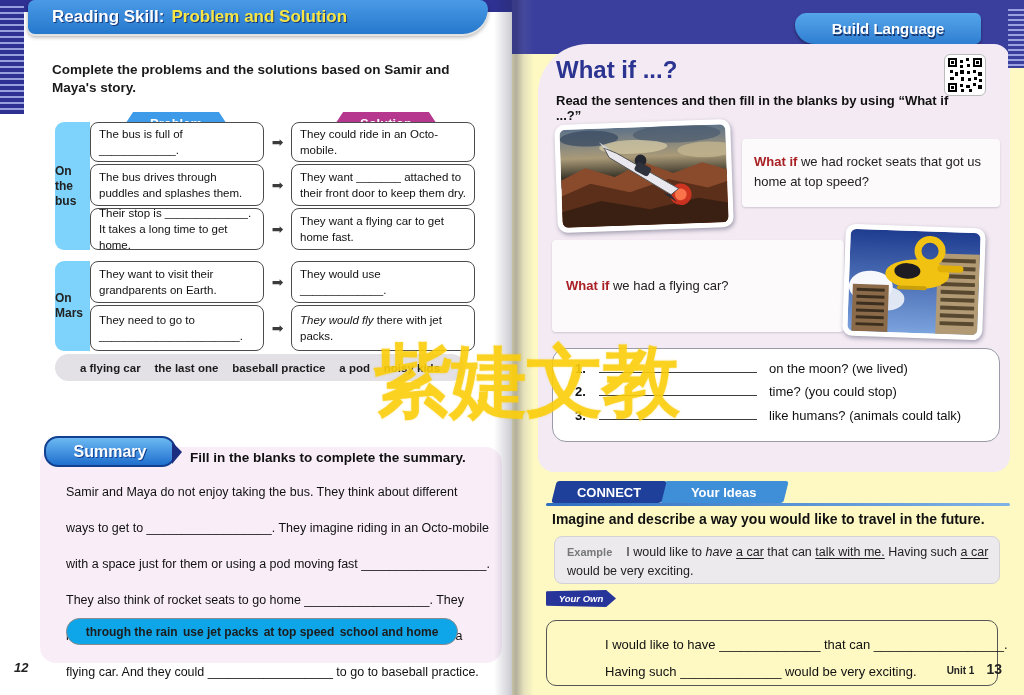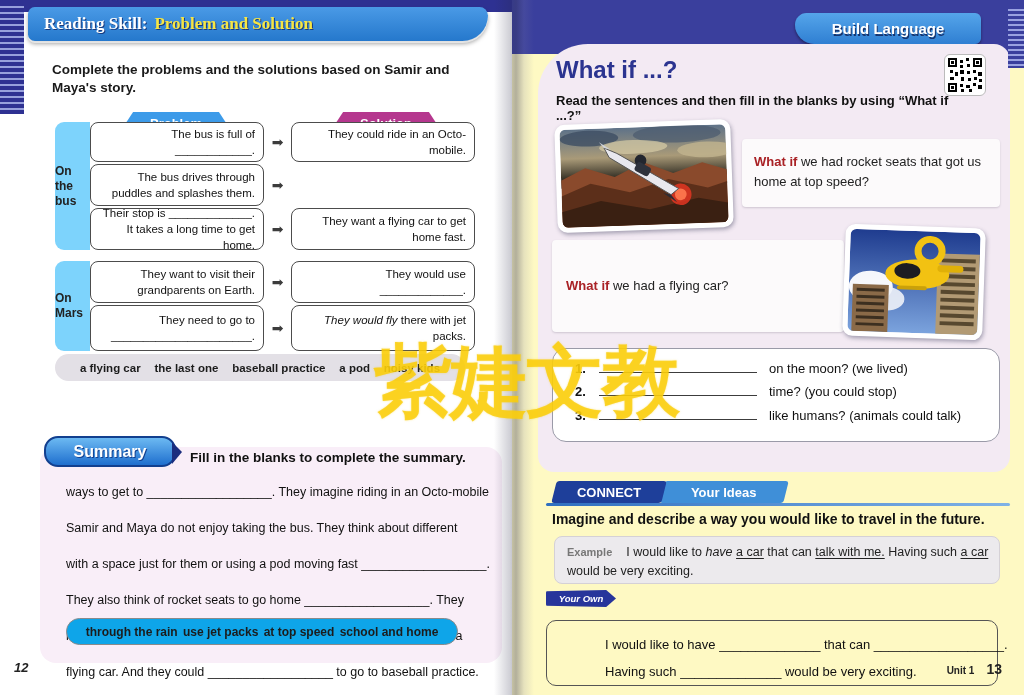--- a/index.html
+++ b/index.html
@@ -4,44 +4,44 @@
 <style>
   * { margin:0; padding:0; box-sizing:border-box; }
   body { font-family:"Liberation Sans", sans-serif; background:#9aa0c0; }
   #stage { position:relative; width:1024px; height:695px; overflow:hidden; background:#ffffff; }
 
   
   .left-page { position:absolute; left:0; top:0; width:512px; height:695px; background:#ffffff; }
   .top-strip { position:absolute; left:0; top:0; width:512px; height:12px; background:#2e3192; }
   .left-edge-stripes { position:absolute; left:0; top:2px; width:24px; height:112px;
     background:repeating-linear-gradient(180deg,#2e3192 0 4px,#97a0dc 4px 6px); }
-  .rs-header { position:absolute; left:28px; top:7px; width:460px; height:34px;
+  .rs-header { position:absolute; left:28px; top:0; width:460px; height:34px;
     background:linear-gradient(180deg,#4a9ae6,#2578cc); border-radius:8px 10px 30px 8px;
-    display:flex; align-items:center; padding-left:16px;
-    box-shadow:0 2px 0 rgba(255,255,255,.6), 0 3px 4px rgba(0,0,0,.35);font-family:Liberation Serif, serif; }
+    display:flex; align-items:center; padding-left:24px;
+    box-shadow:0 2px 0 rgba(255,255,255,.6), 0 3px 4px rgba(0,0,0,.35); }
   .rs-header .t1 { color:#ffffff; font-weight:bold; font-size:17px; text-shadow:1px 1px 0 #1a3a7c; }
   .rs-header .t2 { color:#f7e643; font-weight:bold; font-size:17px; margin-left:7px; text-shadow:1px 1px 0 #1a3a7c; }
 
   .left-instruction { position:absolute; left:52px; top:61px; width:420px;
     font-size:13.5px; font-weight:bold; color:#1a1a1a; line-height:1.35; }
 
   .col-tab { position:absolute; top:100px; height:23px; color:#fff; font-weight:bold; font-size:13px;
     display:flex; align-items:center; justify-content:center;
     clip-path:polygon(13% 0, 87% 0, 100% 100%, 0 100%);margin-top:12px; }
   .col-tab.problem { left:118px; width:116px; background:#3d9be9; }
   .col-tab.solution { left:328px; width:116px; background:#b5378e; }
 
   .ps-area { position:absolute; left:55px; top:122px; width:428px; }
   .ps-group { display:flex; align-items:stretch; }
   .ps-group + .ps-group { margin-top:11px; }
   .ps-label { width:35px; background:#7dd3fc; border-radius:9px 0 0 9px;
     display:flex; align-items:center; justify-content:center; text-align:left;
     font-weight:bold; font-size:12px; color:#222; line-height:1.25; }
   .ps-rows { flex:1; display:flex; flex-direction:column; }
-  .ps-row { display:flex; align-items:stretch;text-align:right; }
+  .ps-row { display:flex; align-items:stretch; }
   .ps-row + .ps-row { margin-top:2px; }
   .p-box, .s-box { background:#fff; border:1.4px solid #4c4c4c; border-radius:8px;
     padding:3px 8px; font-size:11.5px; line-height:1.4; color:#111;
     display:flex; flex-direction:column; justify-content:center; }
   .p-box { width:174px; }
   .s-box { width:184px; }
   .ps-arrow { width:27px; display:flex; align-items:center; justify-content:center;
     font-size:14px; color:#3c3c3c; }
   .g1r1 { height:40px; } .g1r2 { height:42px; } .g1r3 { height:42px; }
   .g2r1 { height:42px; } .g2r2 { height:46px; }
@@ -170,20 +170,21 @@
         <div class="ps-label">On the bus</div>
         <div class="ps-rows">
           <div class="ps-row g1r1">
             <div class="p-box">The bus is full of ____________.</div>
             <div class="ps-arrow">➡</div>
             <div class="s-box">They could ride in an Octo-mobile.</div>
           </div>
           <div class="ps-row g1r2">
             <div class="p-box">The bus drives through puddles and splashes them.</div>
             <div class="ps-arrow">➡</div>
+            <div class="s-box">They want _______ attached to their front door to keep them dry.</div>
           </div>
           <div class="ps-row g1r3">
             <div class="p-box">Their stop is _____________. It takes a long time to get home.</div>
             <div class="ps-arrow">➡</div>
             <div class="s-box">They want a flying car to get home fast.</div>
           </div>
         </div>
       </div>
 
       <div class="ps-group">
@@ -213,22 +214,22 @@
       <span>a pod</span>
       <span>noisy kids</span>
     </div>
 
     <div class="summary-panel"></div>
     <div class="summary-badge">
       <span>Summary</span>
     </div>
     <div class="summary-instruction">Fill in the blanks to complete the summary.</div>
     <div class="summary-text">
+      <div class="sline">Samir and Maya do not enjoy taking the bus. They think about different</div>
       <div class="sline">ways to get to __________________. They imagine riding in an Octo-mobile</div>
-      <div class="sline">Samir and Maya do not enjoy taking the bus. They think about different</div>
       <div class="sline">with a space just for them or using a pod moving fast __________________.</div>
       <div class="sline">They also think of rocket seats to go home __________________. They</div>
       <div class="sline">imagine living on Mars. They could visit their grandparents on Earth in a</div>
       <div class="sline">flying car. And they could __________________ to go to baseball practice.</div>
     </div>
     <div class="word-bank2">
       <span>through the rain</span>
       <span>use jet packs</span>
       <span>at top speed</span>
       <span>school and home</span>

